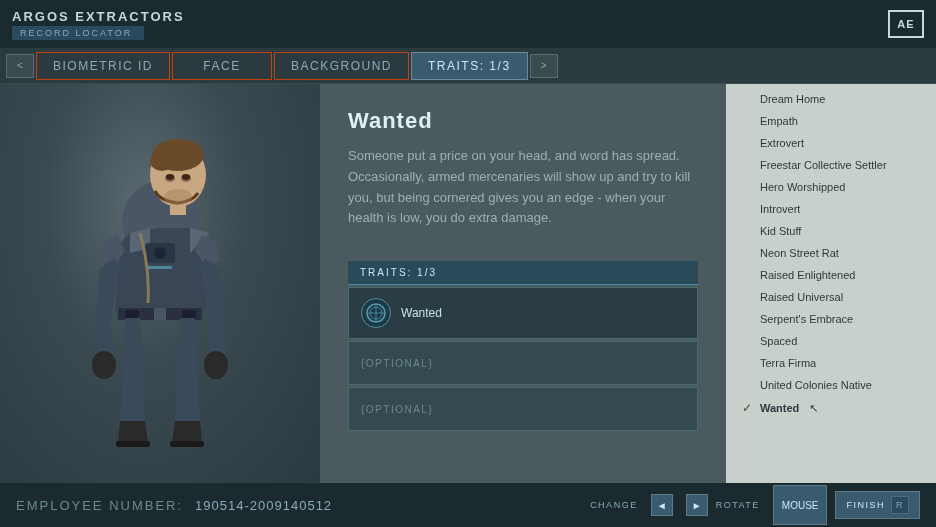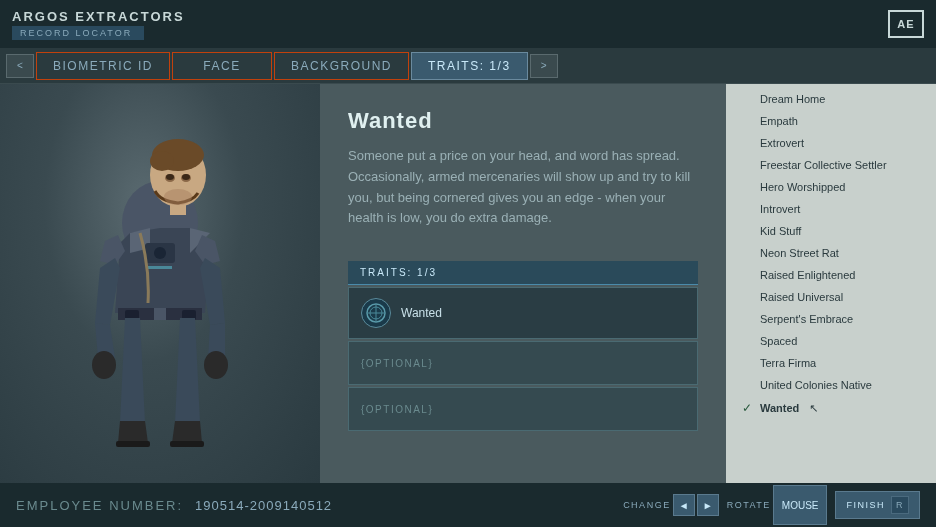--- a/index.html
+++ b/index.html
@@ -231,21 +231,21 @@
       letter-spacing: 1px;
     }
     #bottom-controls {
       display: flex;
       align-items: center;
       gap: 8px;
     }
     .bottom-btn-group {
       display: flex;
       align-items: center;
-      gap: 2px;
+      gap: 13px;
     }
     .bottom-label {
       color: #8aaabb;
       font-size: 9px;
       letter-spacing: 1.5px;
     }
     .bottom-btn {
       background: #3a5a6e;
       border: 1px solid #5a7a8e;
       color: #c8e8f8;

